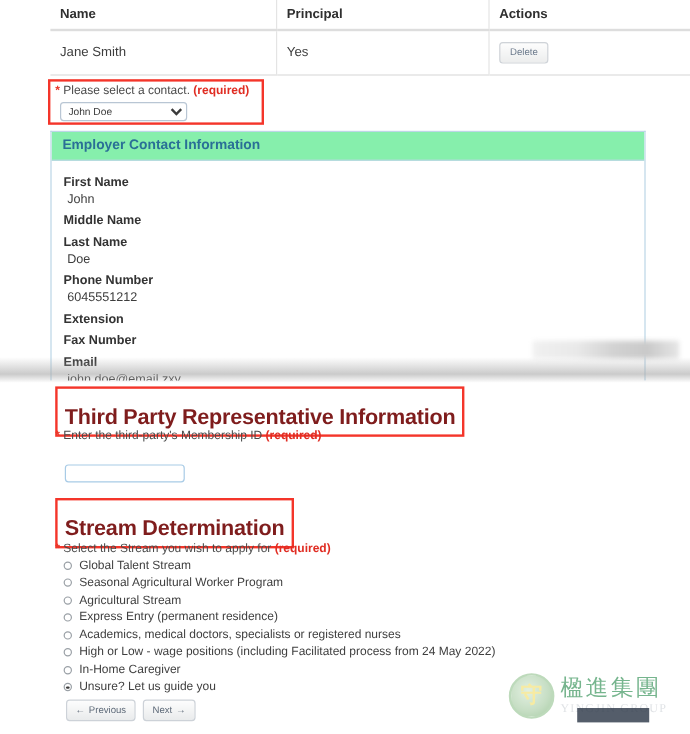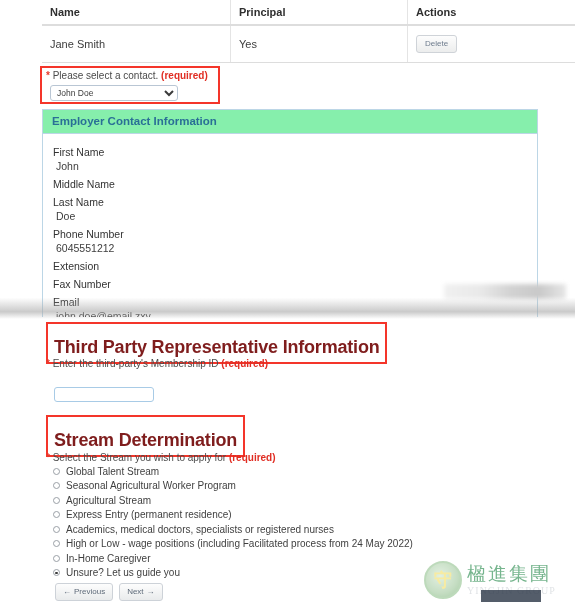--- a/index.html
+++ b/index.html
@@ -83,21 +83,21 @@
     font-size: 10px;
     color: #4a4a4a;
     padding: 3px 0 0 6px;
     line-height: 1.3;
   }
   .req-star { color: #e8392c; font-weight: bold; }
   .req-text { color: #e02d23; font-weight: bold; }
 
   .contact-select {
     margin: 3px 0 0 10px;
-    width: 128px;
+    width: 106px;
     height: 16px;
     font-size: 8.5px;
     font-family: "Liberation Sans", sans-serif;
     color: #3b3b3b;
     background: #ffffff;
     border: 1px solid #b9c6d4;
     border-radius: 3px;
     padding: 0 2px;
     box-sizing: border-box;
   }
@@ -119,21 +119,21 @@
     background: #86efac;
     border-bottom: 1px solid #bcd6e6;
     color: #2a6f96;
     font-size: 11.5px;
     font-weight: bold;
     padding: 5px 9px 6px 9px;
   }
   .panel-body { padding: 6px 10px 0 10px; }
   .fld-name {
     font-size: 10.5px;
-    font-weight: normal;
+    font-weight: bold;
     color: #333333;
     margin-top: 6px;
   }
   .fld-val {
     font-size: 10.5px;
     color: #3d3d3d;
     margin-top: 2px;
     padding-left: 3px;
   }
 

